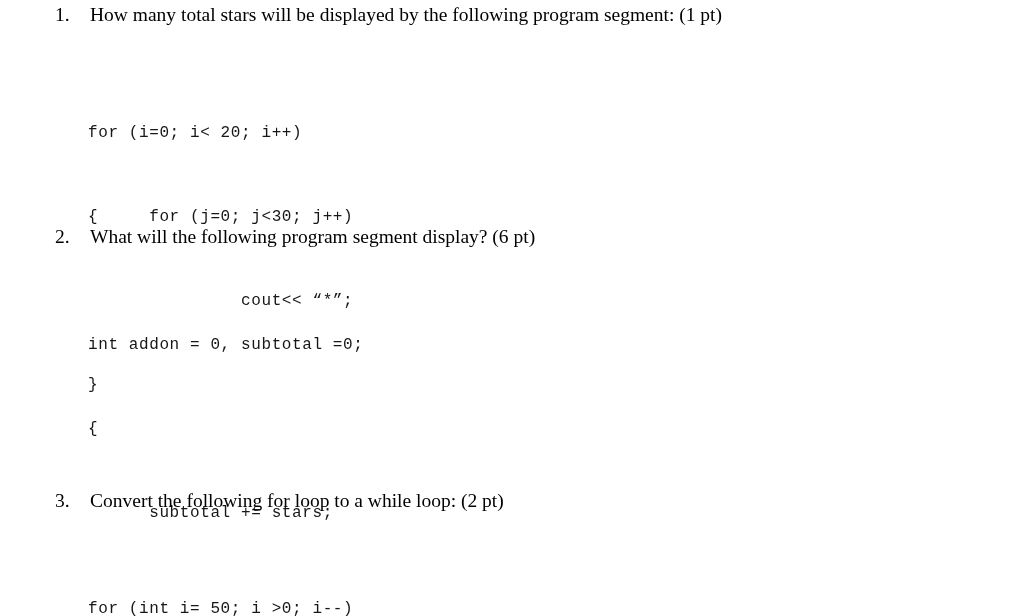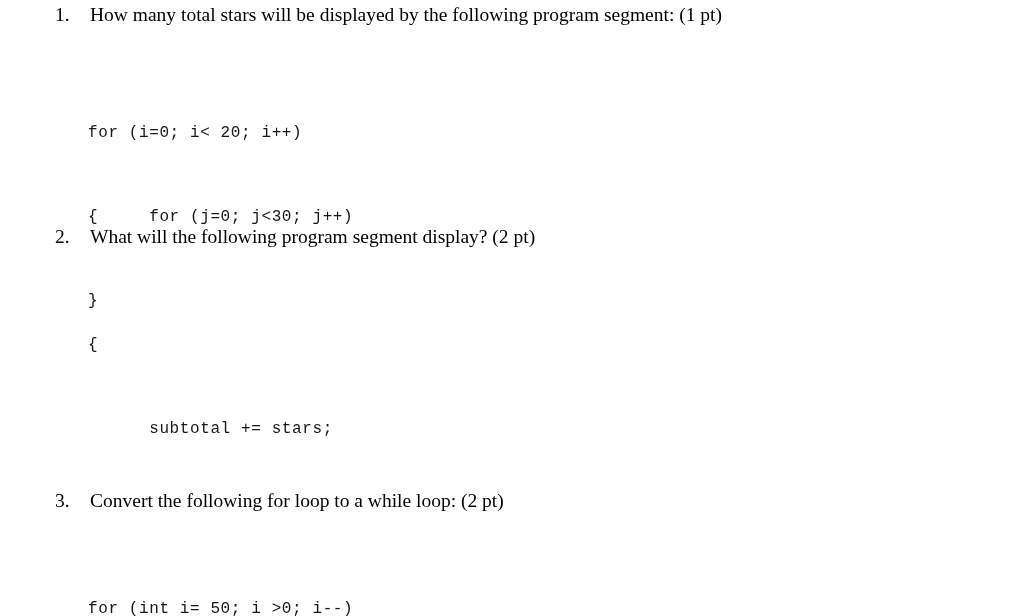--- a/index.html
+++ b/index.html
@@ -80,30 +80,32 @@
 
   <div class="question" id="question-1">
     <div class="q-head">
       <span class="q-num">1.</span>
       <span class="q-text">How many total stars will be displayed by the following program segment: (1 pt)</span>
     </div>
   </div>
   <div class="code" id="code-1">
     <div class="line">for (i=0; i&lt; 20; i++)</div>
     <div class="line">{     for (j=0; j&lt;30; j++)</div>
+    <div class="line">               cout&lt;&lt; “*”;</div>
     <div class="line">}</div>
   </div>
 
   <div class="question" id="question-2">
     <div class="q-head">
       <span class="q-num">2.</span>
-      <span class="q-text">What will the following program segment display? (2 pt)</span>
+      <span class="q-text">What will the following program segment display? (6 pt)</span>
     </div>
   </div>
   <div class="code" id="code-2">
+    <div class="line">int addon = 0, subtotal =0;</div>
     <div class="line">{</div>
     <div class="line">      subtotal += stars;</div>
     
     
     
   </div>
 
   <div class="question" id="question-3">
     <div class="q-head">
       <span class="q-num">3.</span>

